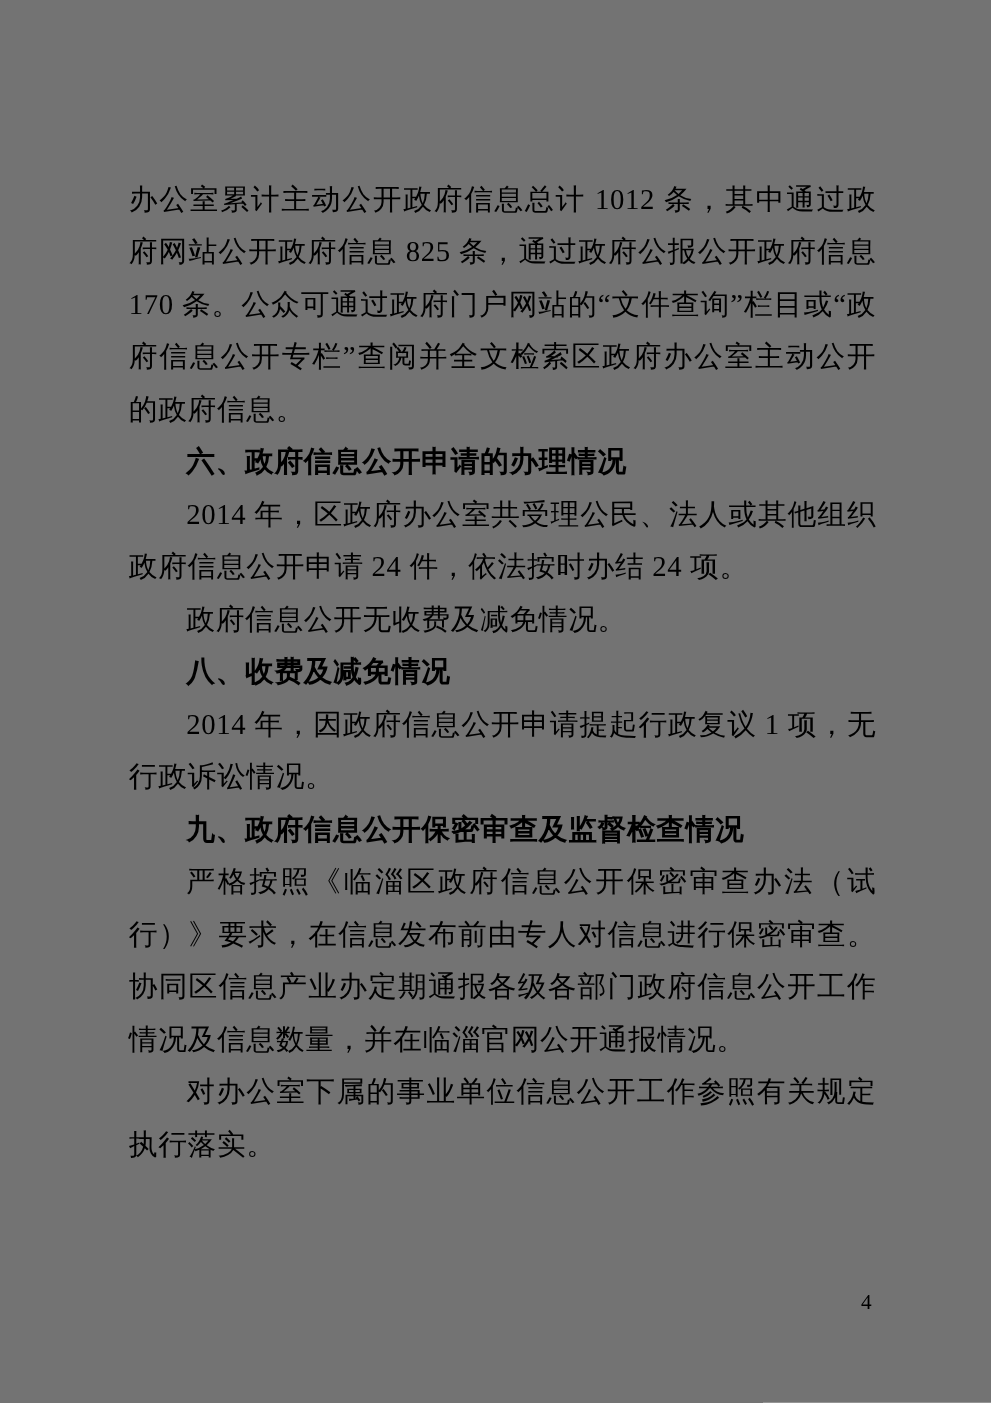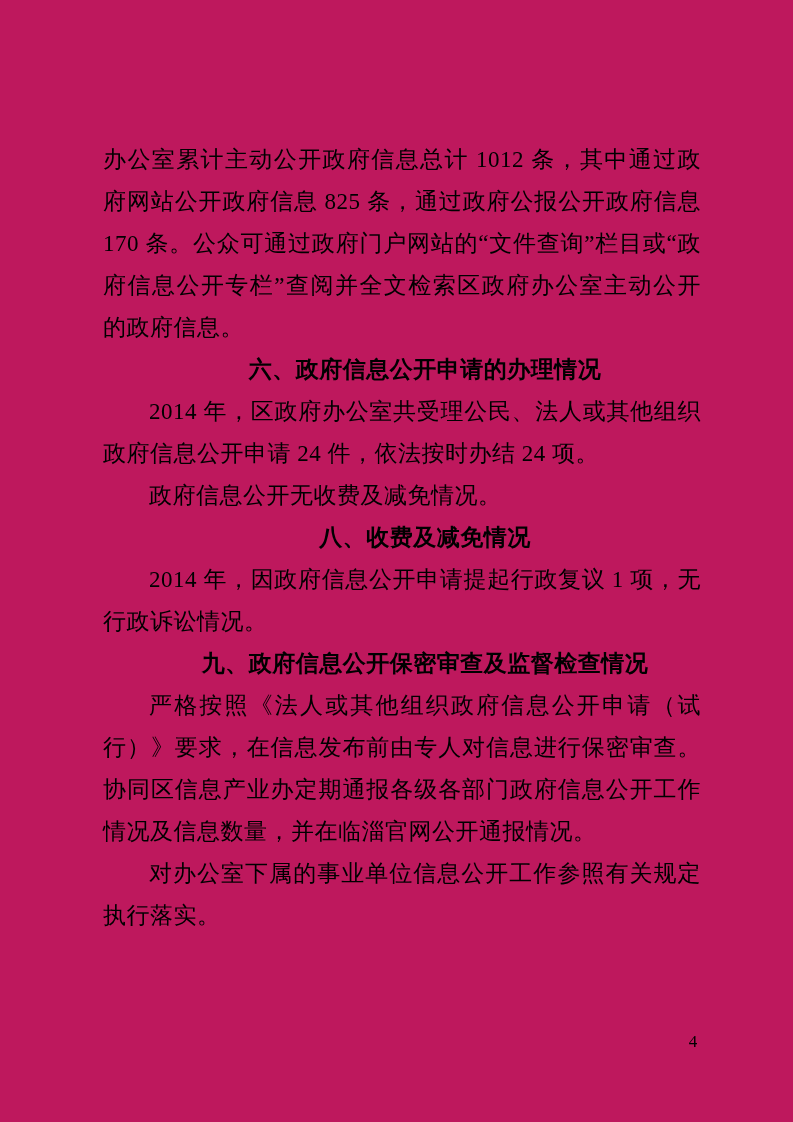--- a/index.html
+++ b/index.html
@@ -11,21 +11,21 @@
     height: 1122px;
     background: #ffffff;
     position: relative;
     overflow: hidden;
     font-family: "Liberation Serif", "DejaVu Serif", serif;
     color: #000000;
   }
   .page {
     position: absolute;
     inset: 0;
-    background: #be185d;
+    background: #737373;
   }
   .content {
     position: absolute;
     left: 103px;
     top: 139px;
     width: 598px;
   }
   .para {
     font-size: 23px;
     line-height: 42px;
@@ -38,21 +38,20 @@
   .para.no-indent {
     text-indent: 0;
   }
   .heading {
     font-size: 23px;
     line-height: 42px;
     margin: 0;
     font-weight: bold;
     text-indent: 2em;
     letter-spacing: 0.5px;
-    text-align: center;
   }
   .page-number {
     position: absolute;
     left: 678px;
     top: 1031px;
     width: 30px;
     text-align: center;
     font-size: 17px;
     line-height: 22px;
     color: #000000;
@@ -63,17 +62,17 @@
 
 <div class="page">
   <div class="content">
       <p class="para no-indent">办公室累计主动公开政府信息总计 1012 条，其中通过政府网站公开政府信息 825 条，通过政府公报公开政府信息 170 条。公众可通过政府门户网站的“文件查询”栏目或“政府信息公开专栏”查阅并全文检索区政府办公室主动公开的政府信息。</p>
       <h3 class="heading">六、政府信息公开申请的办理情况</h3>
       <p class="para">2014 年，区政府办公室共受理公民、法人或其他组织政府信息公开申请 24 件，依法按时办结 24 项。</p>
       <p class="para">政府信息公开无收费及减免情况。</p>
       <h3 class="heading">八、收费及减免情况</h3>
       <p class="para">2014 年，因政府信息公开申请提起行政复议 1 项，无行政诉讼情况。</p>
       <h3 class="heading">九、政府信息公开保密审查及监督检查情况</h3>
-      <p class="para">严格按照《法人或其他组织政府信息公开申请（试行）》要求，在信息发布前由专人对信息进行保密审查。协同区信息产业办定期通报各级各部门政府信息公开工作情况及信息数量，并在临淄官网公开通报情况。</p>
+      <p class="para">严格按照《临淄区政府信息公开保密审查办法（试行）》要求，在信息发布前由专人对信息进行保密审查。协同区信息产业办定期通报各级各部门政府信息公开工作情况及信息数量，并在临淄官网公开通报情况。</p>
       <p class="para">对办公室下属的事业单位信息公开工作参照有关规定执行落实。</p>
     </div>
   <div class="page-number">4</div>
 </div>
 
 </body></html>

